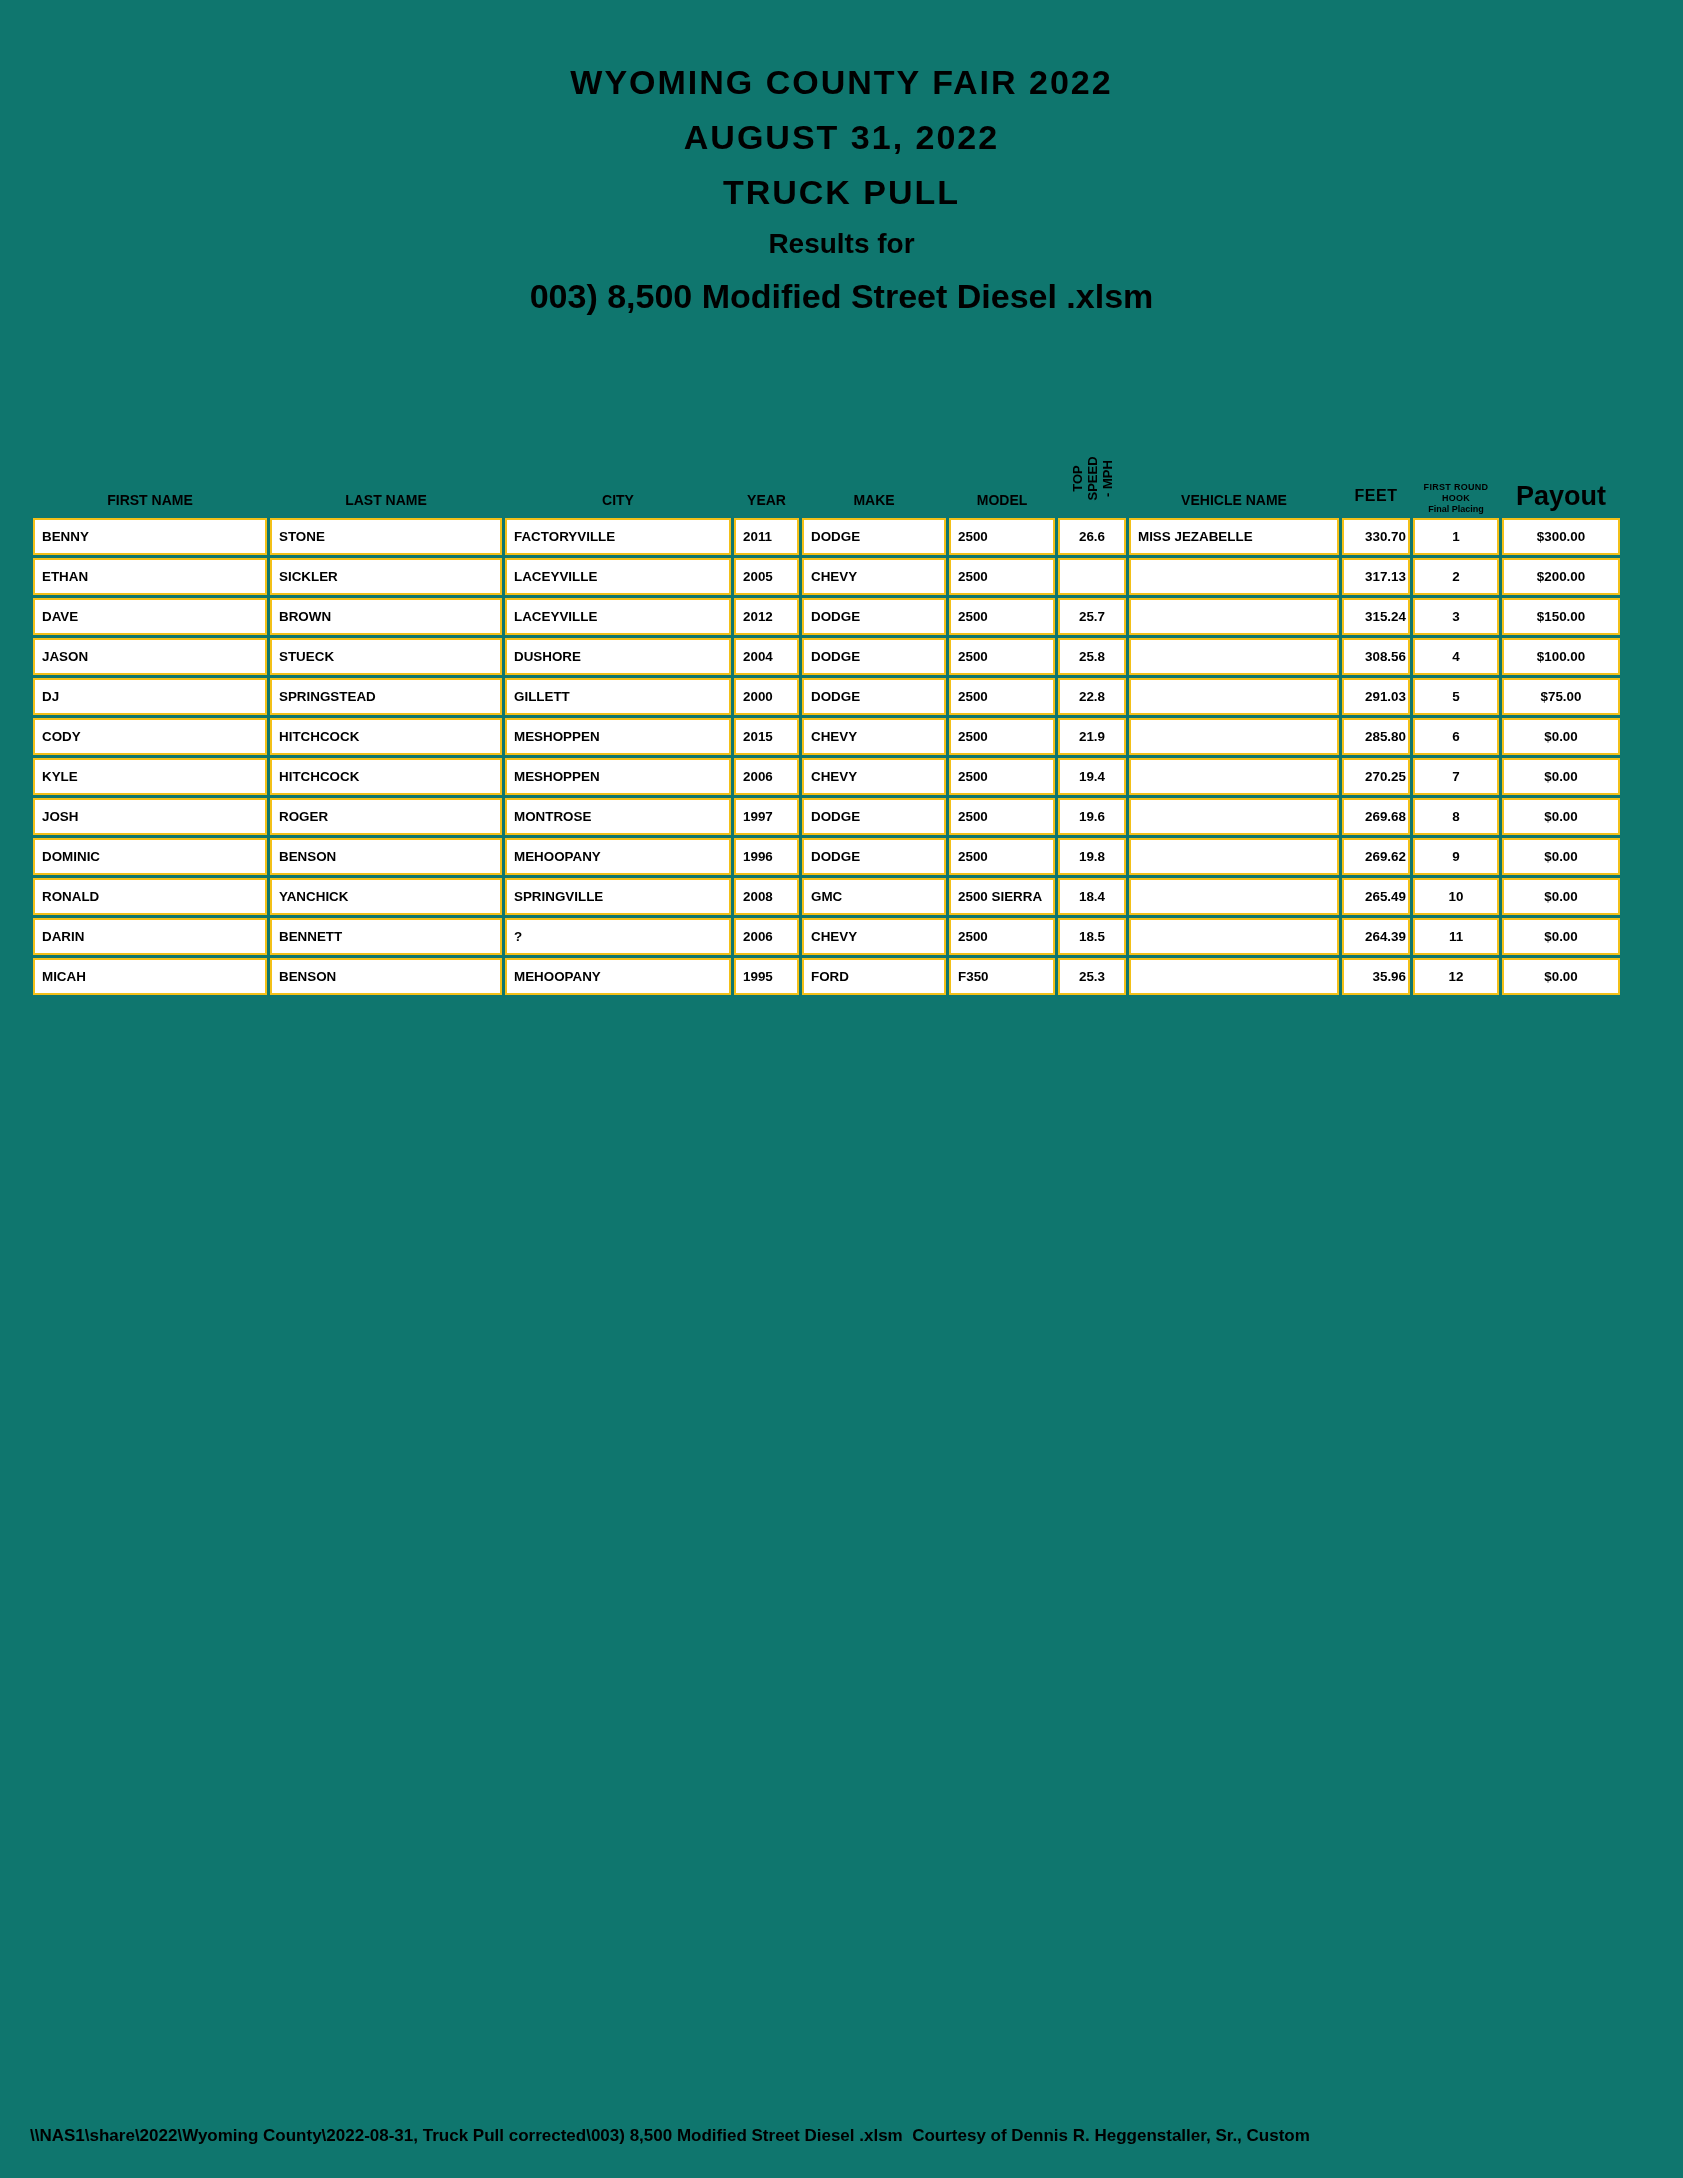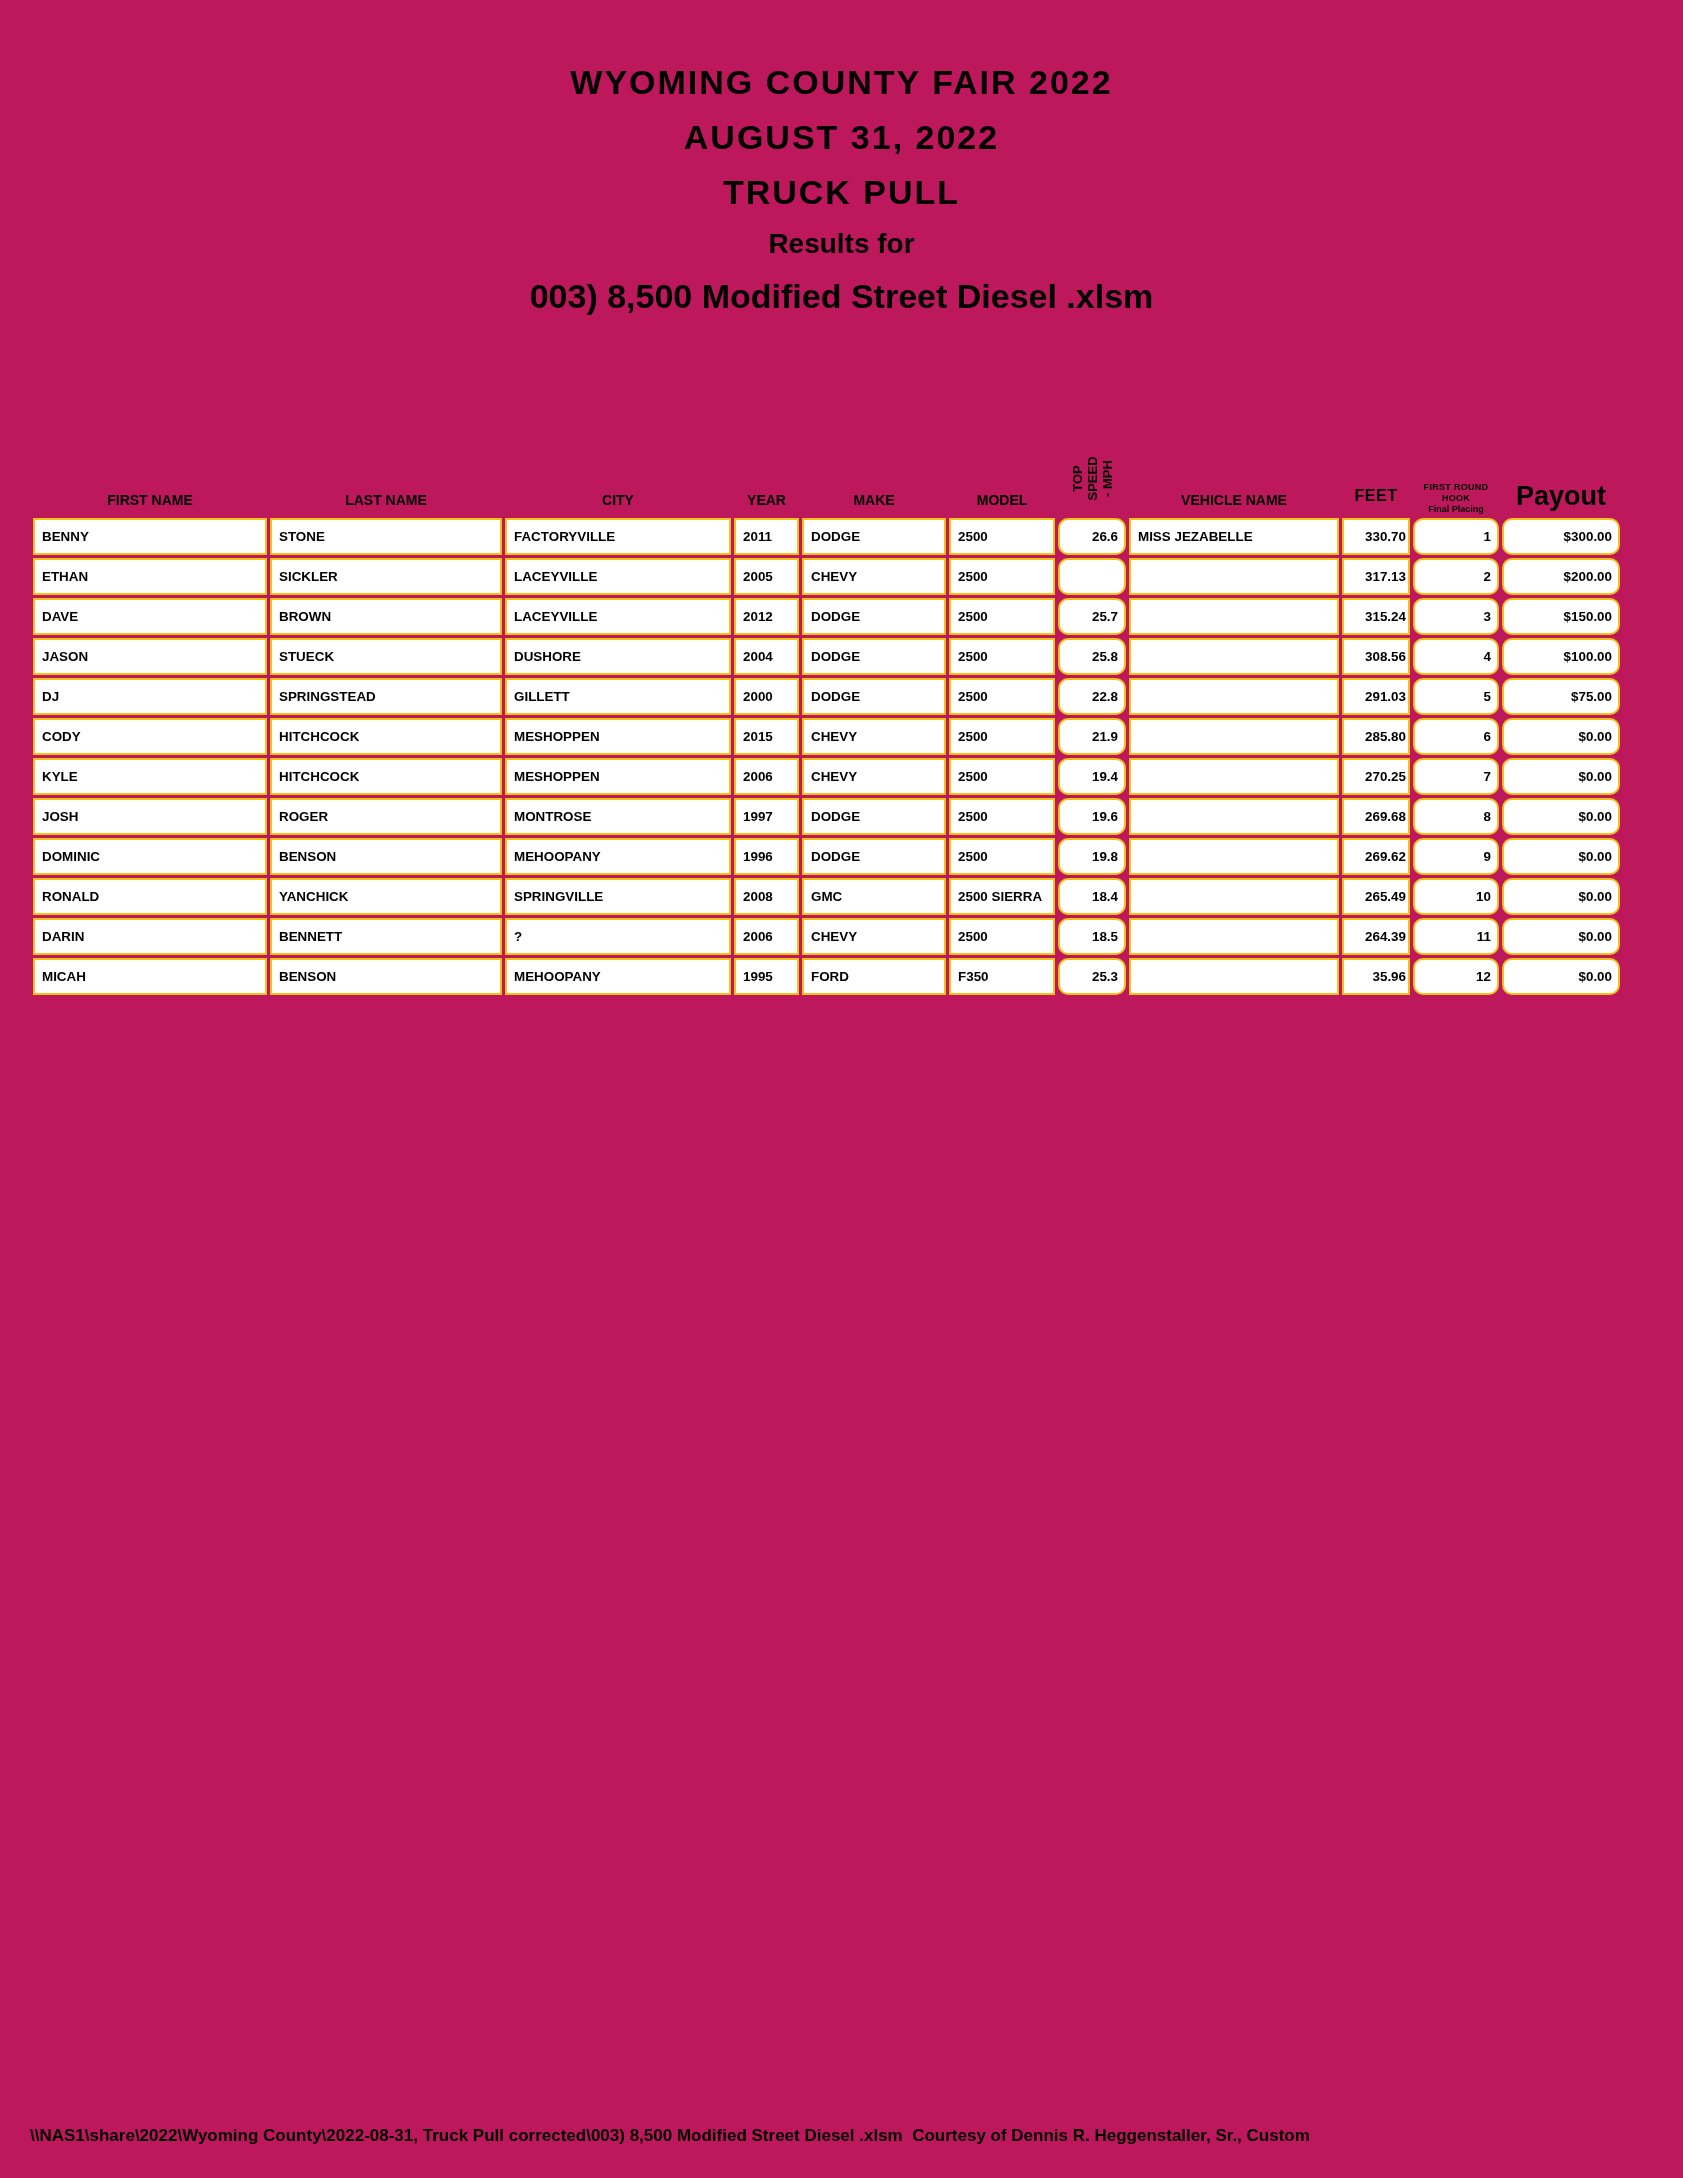--- a/index.html
+++ b/index.html
@@ -7,21 +7,21 @@
   html, body { background: #ffffff; }
   body {
     font-family: "Liberation Sans", sans-serif;
     font-weight: 700;
     color: #000;
   }
   .page {
     position: relative;
     width: 1683px;
     height: 2178px;
-    background: #be185d;
+    background: #0f766e;
     overflow: hidden;
   }
 
   
   .titles {
     padding-top: 63px;
     text-align: center;
   }
   .titles div { line-height: 1.12; margin-bottom: 17px; white-space: nowrap; }
   .t1, .t2, .t3 { font-size: 34px; letter-spacing: 2px; }
@@ -69,21 +69,21 @@
     border: 2px solid var(--gold);
     background: #fff;
     height: 37px;
     font-size: 13.4px;
     vertical-align: middle;
     padding: 0 6px;
     white-space: nowrap;
     overflow: hidden;
   }
   td.a-left   { text-align: left;  padding-left: 7px; }
-  td.a-center { text-align: right; border-radius: 10px; }
+  td.a-center { text-align: center; }
   td.a-right  { text-align: right; padding-right: 2px; }
 
   col.c-first   { width: 234px; }
   col.c-last    { width: 232px; }
   col.c-city    { width: 226px; }
   col.c-year    { width: 65px;  }
   col.c-make    { width: 144px; }
   col.c-model   { width: 106px; }
   col.c-mph     { width: 68px;  }
   col.c-vehicle { width: 210px; }

